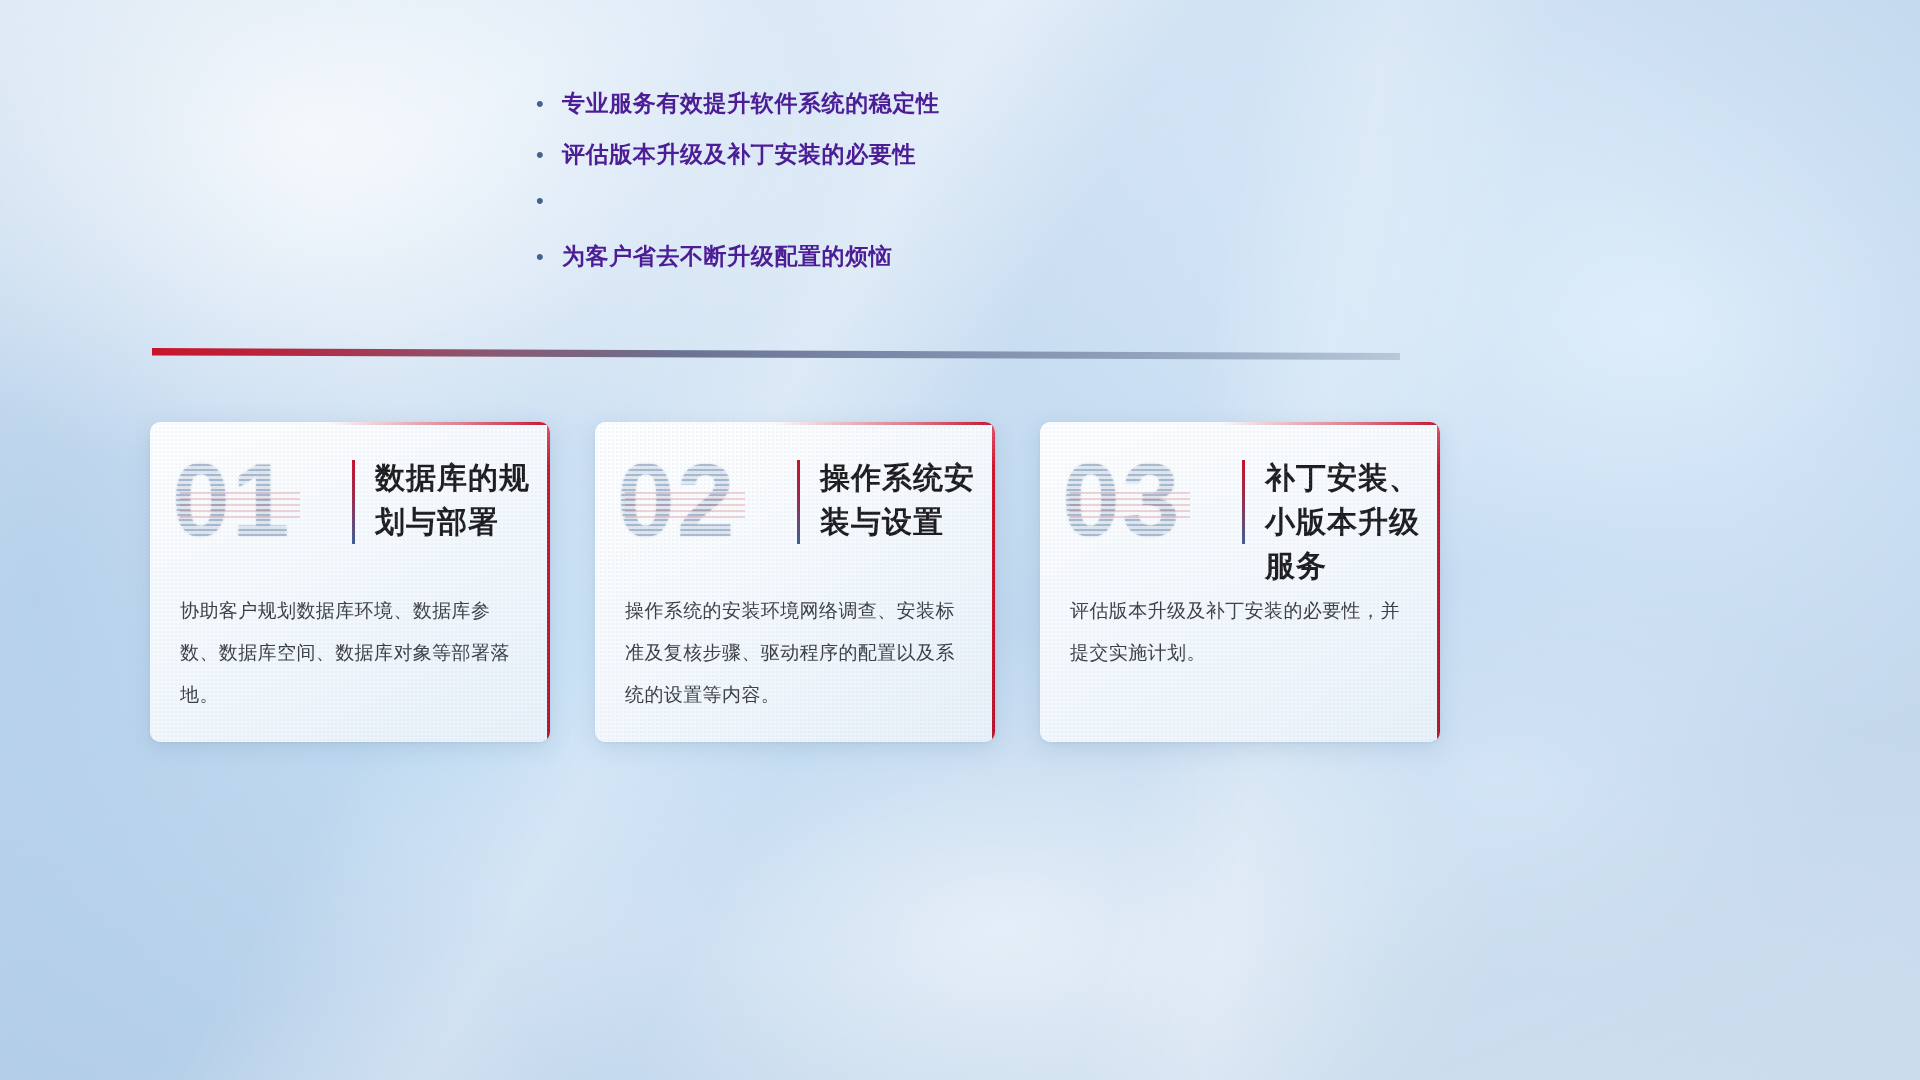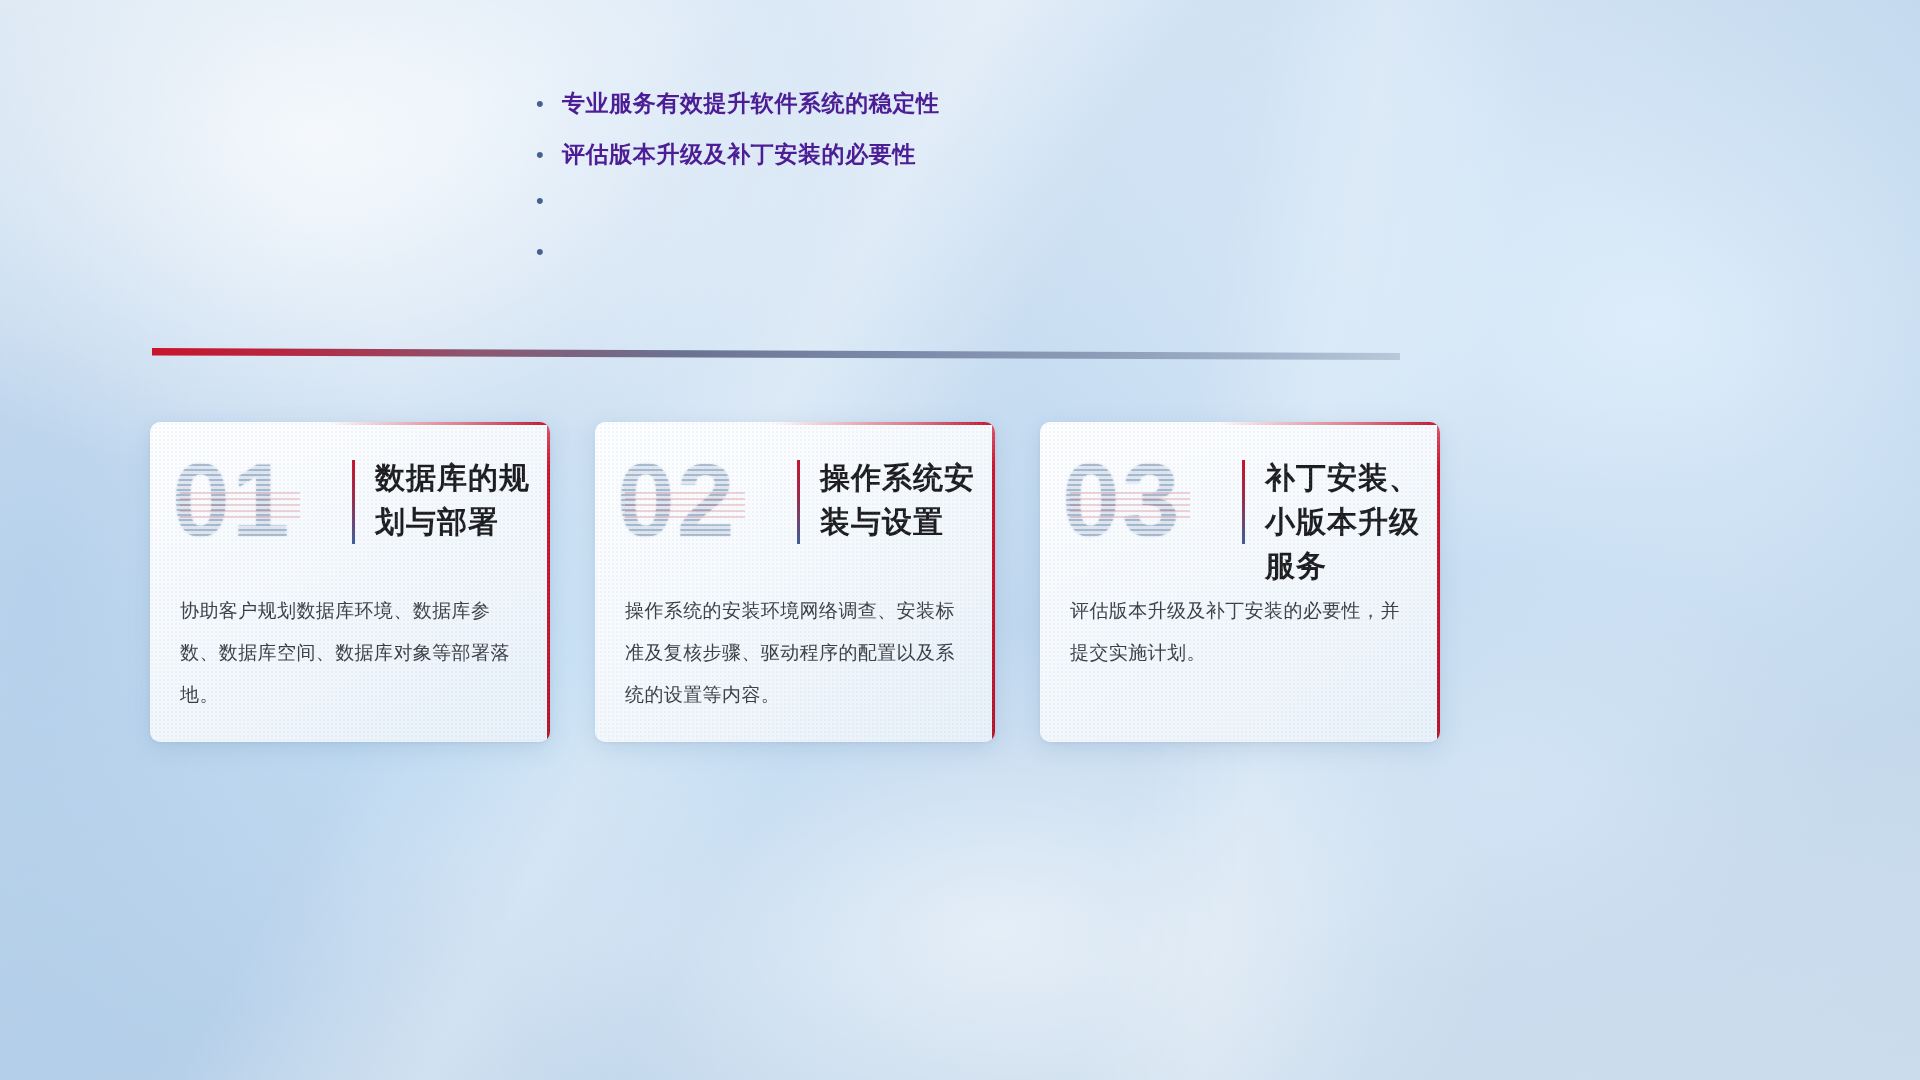--- a/index.html
+++ b/index.html
@@ -177,20 +177,21 @@
     <span class="bullet-dot">•</span>
     <span class="bullet-text">评估版本升级及补丁安装的必要性</span>
   </div>
 
   <div class="bullet-row">
     <span class="bullet-dot">•</span>
   </div>
 
   <div class="bullet-row">
     <span class="bullet-dot">•</span>
+    <span class="bullet-text">为客户省去不断升级配置的烦恼</span>
   </div>
 
 </div>
 
 <div class="divider">
   <div class="divider-fill"></div>
 </div>
 
 <div class="cards">
 

